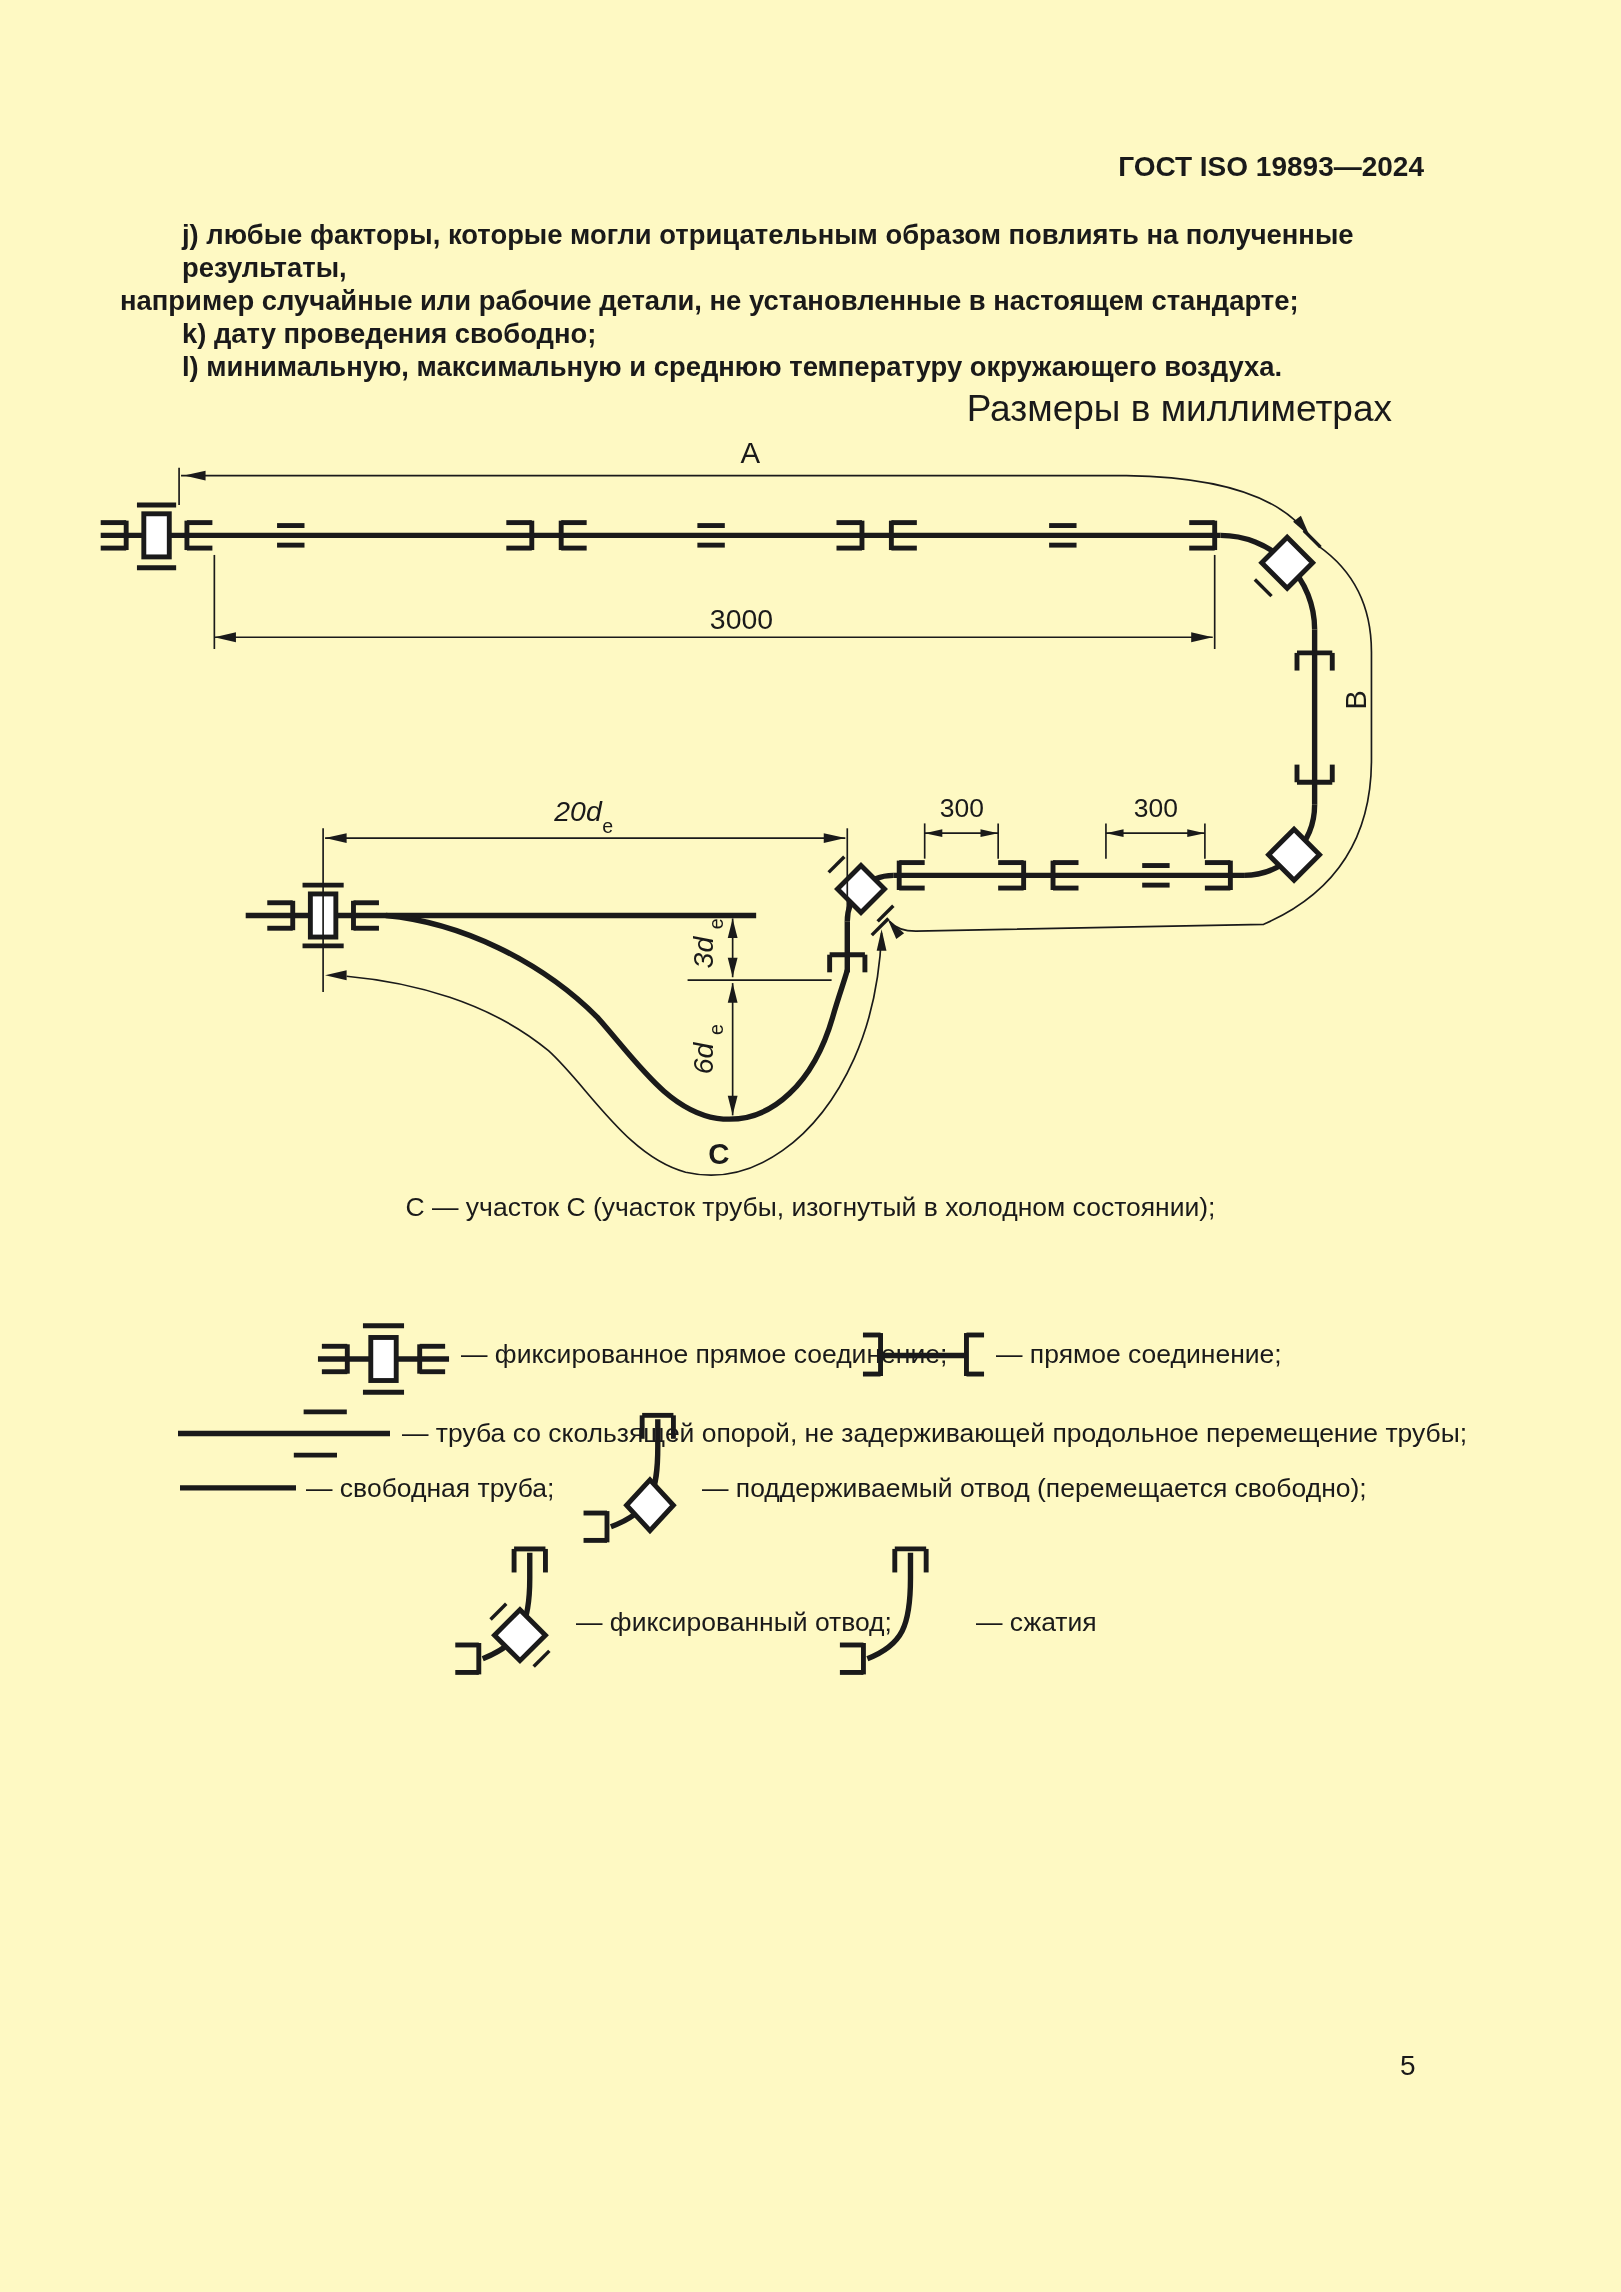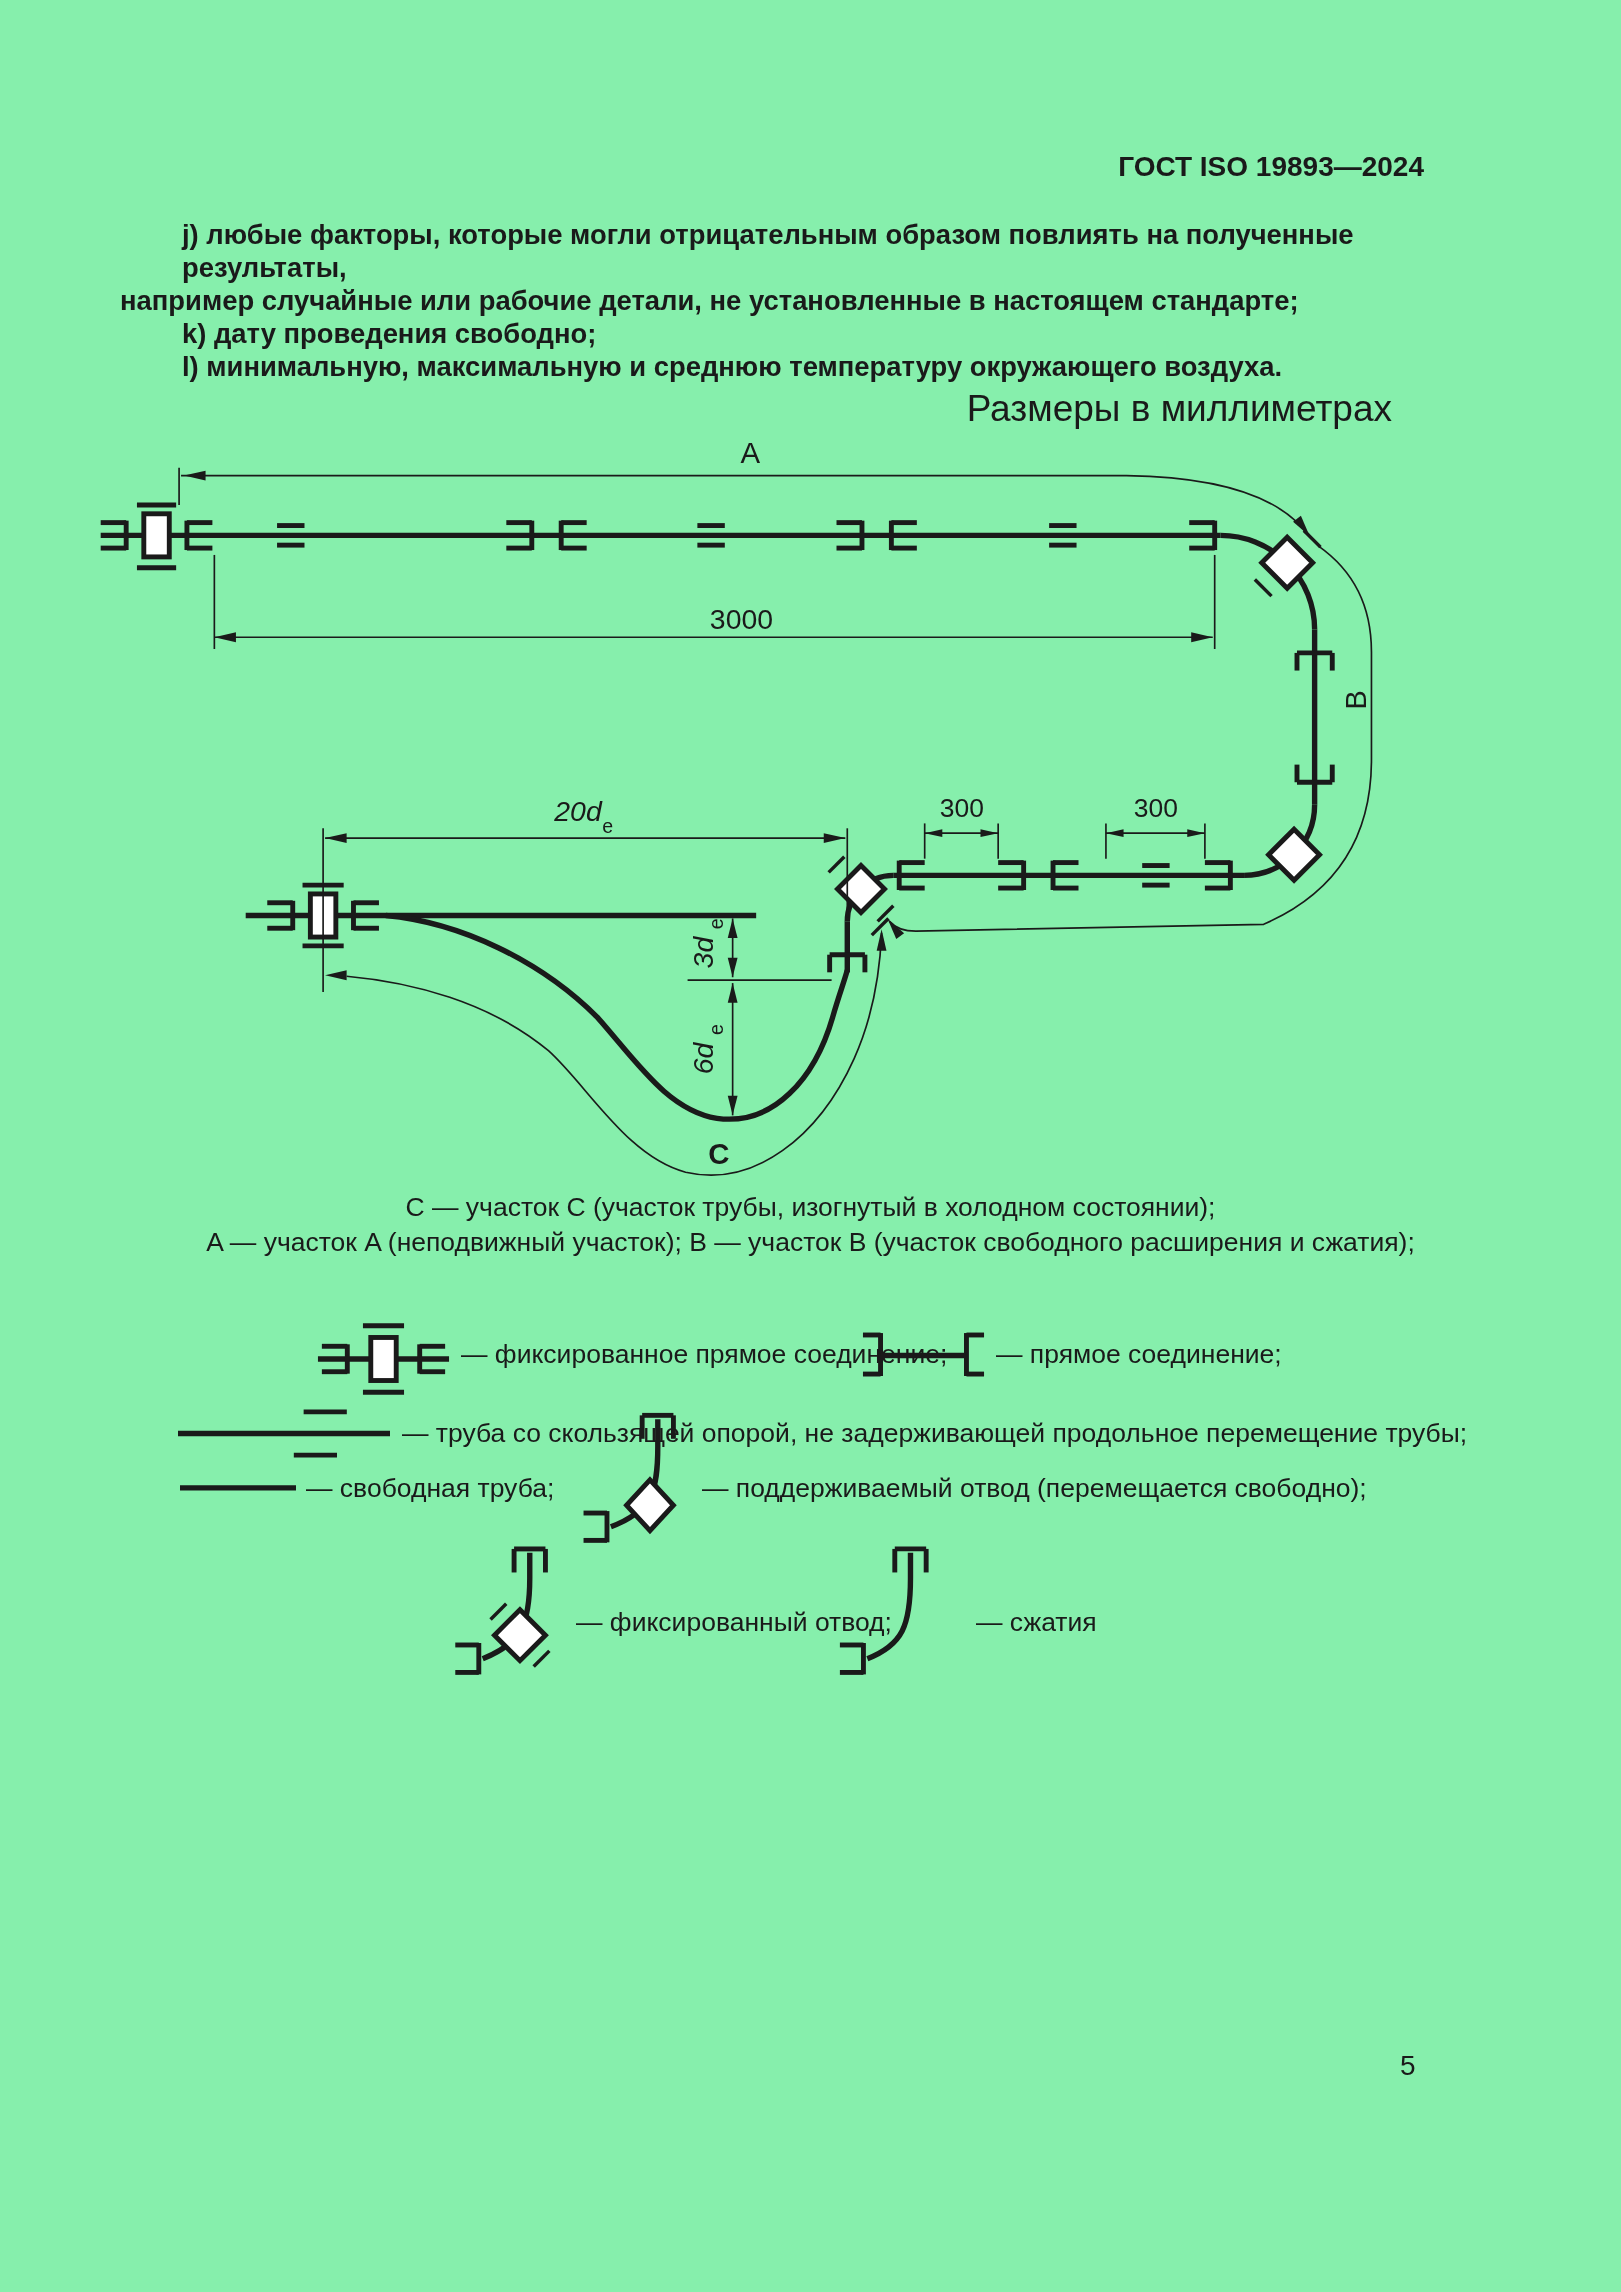--- a/index.html
+++ b/index.html
@@ -1,20 +1,20 @@
 <!DOCTYPE html>
 <html><head>
 <meta charset="utf-8">
 <style>
   html,body{margin:0;padding:0;background:#888;}
   .page{
     position:relative;
     width:1621px;height:2293px;
     margin:0 auto;
-    background:#86efac;
+    background:#fef9c3;
     font-family:"Liberation Sans", sans-serif;
     color:#1a1a1a;
     overflow:hidden;
   }
   .abs{position:absolute;}
   .hdr{font-weight:bold;font-size:28px;}
   .body-text{font-size:27.4px;line-height:33px;font-weight:bold;}
   .indent{padding-left:62px;}
   .units{font-size:37px;}
   .center-line{left:0;width:100%;text-align:center;font-size:26.5px;}
@@ -231,21 +231,20 @@
     <g transform="rotate(-90 718 964)">
       <text x="694" y="974" font-size="29" font-style="italic">3d</text>
       <text x="734" y="984" font-size="20">e</text>
     </g>
     <g transform="rotate(-90 718 1072)">
       <text x="694" y="1082" font-size="29" font-style="italic">6d</text>
       <text x="734" y="1092" font-size="20">e</text>
     </g>
   </svg>
 
-  <div class="abs center-line" style="top:1227px;">A — участок A (неподвижный участок); B — участок B (участок свободного расширения и сжатия);</div>
   <div class="abs center-line" style="top:1192px;">C — участок C (участок трубы, изогнутый в холодном состоянии);</div>
 
   <svg class="abs" style="left:316px;top:1310px;" width="135" height="98" viewBox="0 0 138 100">
     <line class="pipe" x1="2" y1="50" x2="136" y2="50"></line>
     <line class="sym" x1="32" y1="35" x2="32" y2="65"></line>
     <line class="sym" x1="6" y1="37" x2="32" y2="37"></line>
       <line class="sym" x1="6" y1="63" x2="32" y2="63"></line>
     <rect class="symf" x="56" y="28" width="26" height="44"></rect>
     <line class="sym" x1="48" y1="16" x2="90" y2="16"></line>
       <line class="sym" x1="48" y1="84" x2="90" y2="84"></line>

